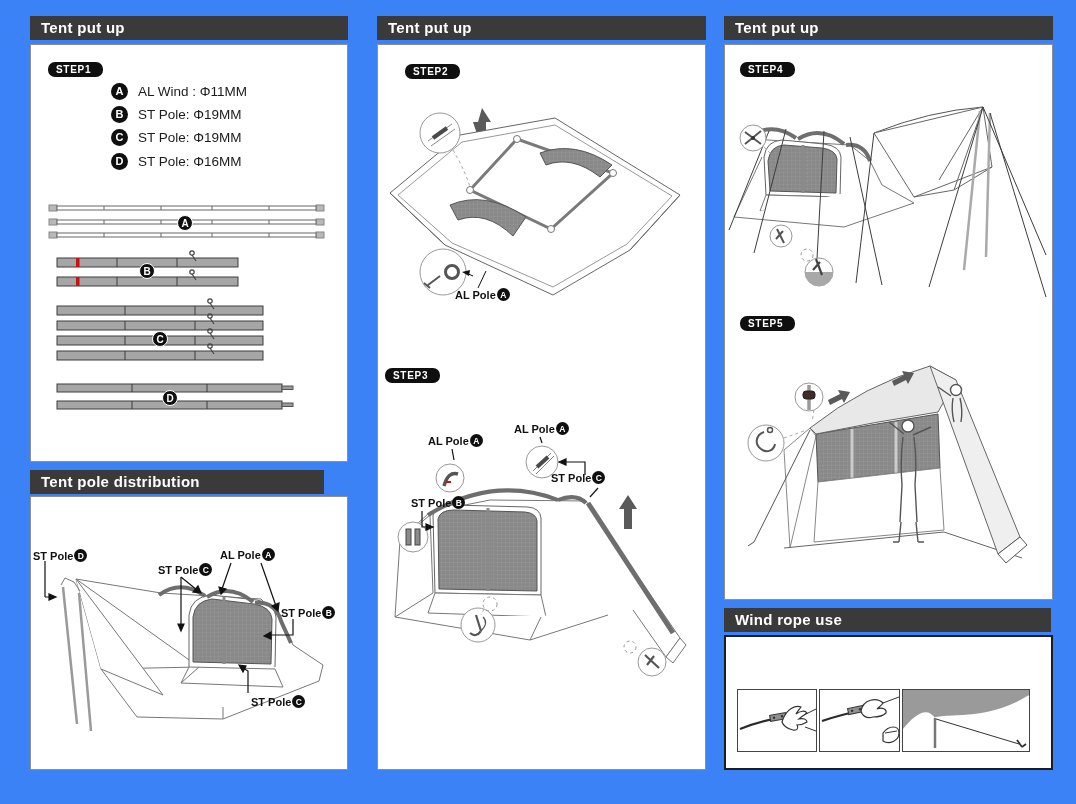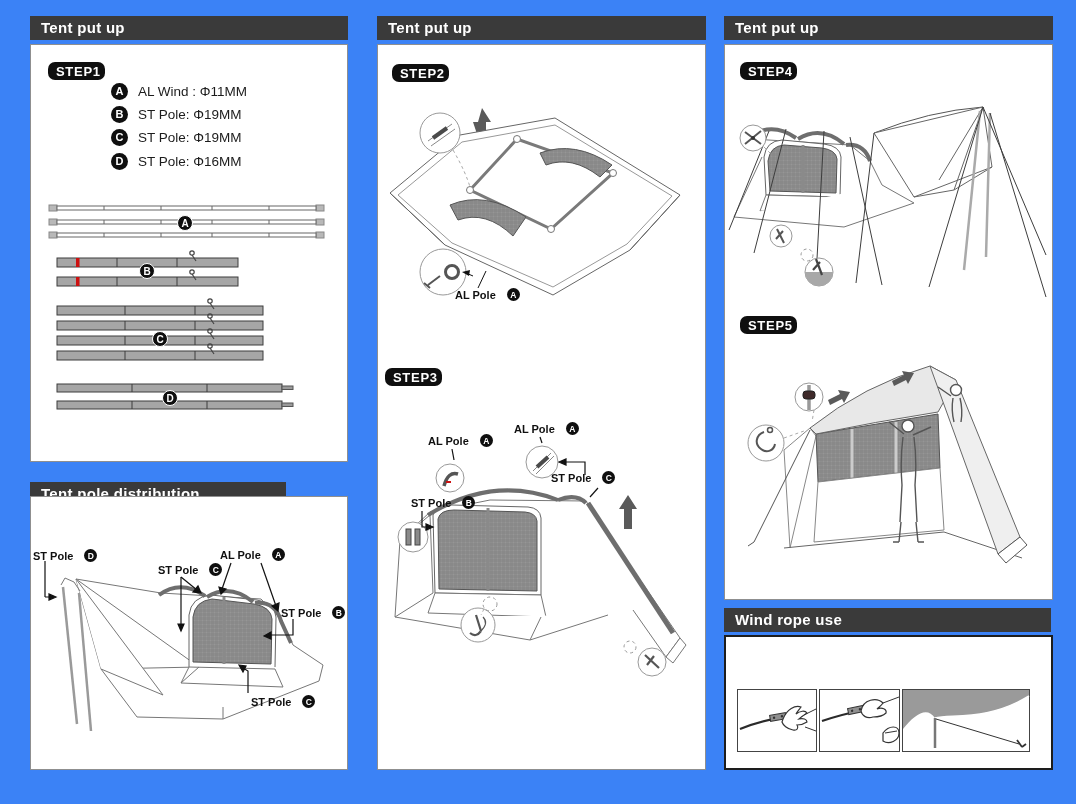--- a/index.html
+++ b/index.html
@@ -3,30 +3,30 @@
 <meta charset="utf-8">
 <style>
   * { margin:0; padding:0; box-sizing:border-box; }
   html,body { background:#ffffff; }
   body { font-family:"Liberation Sans", sans-serif; }
   .page { position:relative; width:1076px; height:804px; background:#3b82f6; overflow:hidden; }
   .hdr { position:absolute; height:24px; background:#3a3a3a; color:#fff; font-weight:bold;
          font-size:15px; line-height:24px; padding-left:11px; letter-spacing:.3px; }
   .box { position:absolute; border:1px solid #8f8f8f; background:#fff; }
   .box.heavy { border:2px solid #1d1d1d; }
-  .step-badge { position:absolute; background:#0f0f0f; color:#fff; font-size:13px; font-weight:bold;
-                letter-spacing:.7px; padding:3px 4px 2px 8px; border-radius:7px; line-height:1; }
+  .step-badge { position:absolute; background:#0f0f0f; color:#fff; font-size:10px; font-weight:bold;
+                letter-spacing:.7px; padding:3px 12px 2px 8px; border-radius:7px; line-height:1; }
   .spec-row { position:absolute; display:flex; align-items:center; gap:10px; height:18px; }
   .cbadge { width:17px; height:17px; border-radius:50%; background:#0f0f0f; color:#fff;
             font-size:11px; font-weight:bold; display:flex; align-items:center; justify-content:center; flex:none; }
   .spec-text { font-size:13.5px; color:#1c1c1c; white-space:nowrap; }
   .gbadge { position:absolute; width:16px; height:16px; border-radius:50%; background:#0f0f0f; color:#fff;
             font-size:10px; font-weight:bold; display:flex; align-items:center; justify-content:center;
             border:1px solid #fff; }
-  .dlabel { position:absolute; display:flex; align-items:center; gap:11px; font-size:11px; font-weight:bold;
+  .dlabel { position:absolute; display:flex; align-items:center; gap:1px; font-size:11px; font-weight:bold;
             color:#101010; white-space:nowrap; }
   .mbadge { width:13px; height:13px; border-radius:50%; background:#0f0f0f; color:#fff; font-size:8.5px;
             font-weight:bold; display:flex; align-items:center; justify-content:center; flex:none; }
   svg.ill { position:absolute; overflow:visible; }
 </style>
 </head>
 <body>
 
 <div class="page">
 
@@ -100,21 +100,21 @@
       <rect x="242" y="186" width="11" height="3.5" fill="#9a9a9a" stroke="#555"></rect>
       <rect x="242" y="203" width="11" height="3.5" fill="#9a9a9a" stroke="#555"></rect>
       <path d="M92,184 V192 M167,184 V192 M92,201 V209 M167,201 V209" stroke="#3c3c3c"></path>
     </g>
   </svg>
   <div class="gbadge" style="left:177px;top:215px">A</div>
   <div class="gbadge" style="left:139px;top:263px">B</div>
   <div class="gbadge" style="left:152px;top:331px">C</div>
   <div class="gbadge" style="left:162px;top:390px">D</div>
 
-  <div class="hdr" style="left:30px;top:482px;width:256px">Tent pole distribution</div>
+  <div class="hdr" style="left:30px;top:470px;width:294px">Tent pole distribution</div>
   <div class="box" style="left:30px;top:496px;width:318px;height:274px"></div>
 
   <svg class="ill" style="left:31px;top:497px" width="316" height="272" viewBox="0 0 316 272">
     <defs>
       <pattern id="meshD" width="4" height="4" patternUnits="userSpaceOnUse">
         <rect width="4" height="4" fill="#969696"></rect>
         <path d="M0,0H4M0,2H4M0,0V4M2,0V4" stroke="#7a7a7a" stroke-width=".6"></path>
       </pattern>
     </defs>
     <g stroke="#777" fill="none" stroke-width="1">
@@ -172,21 +172,21 @@
     <span>ST Pole</span>
     <span class="mbadge">B</span>
   </div>
   <div class="dlabel" style="left:251px;top:695px">
     <span>ST Pole</span>
     <span class="mbadge">C</span>
   </div>
 
   <div class="hdr" style="left:377px;top:16px;width:329px">Tent put up</div>
   <div class="box" style="left:377px;top:44px;width:329px;height:726px"></div>
-  <div class="step-badge" style="left:392px;top:64px">STEP2</div>
+  <div class="step-badge" style="left:405px;top:64px">STEP2</div>
 
   <svg class="ill" style="left:378px;top:45px" width="327" height="280" viewBox="0 0 327 280">
     <defs>
       <pattern id="meshB" width="4" height="4" patternUnits="userSpaceOnUse">
         <rect width="4" height="4" fill="#969696"></rect>
         <path d="M0,0H4M0,2H4M0,0V4M2,0V4" stroke="#7a7a7a" stroke-width=".6"></path>
       </pattern>
     </defs>
     <polygon points="104,63 113,77 108,77 108,92 100,92 95,77 100,77" fill="#5a5a5a"></polygon>
     <g stroke="#666" fill="#fff" stroke-width="1">

